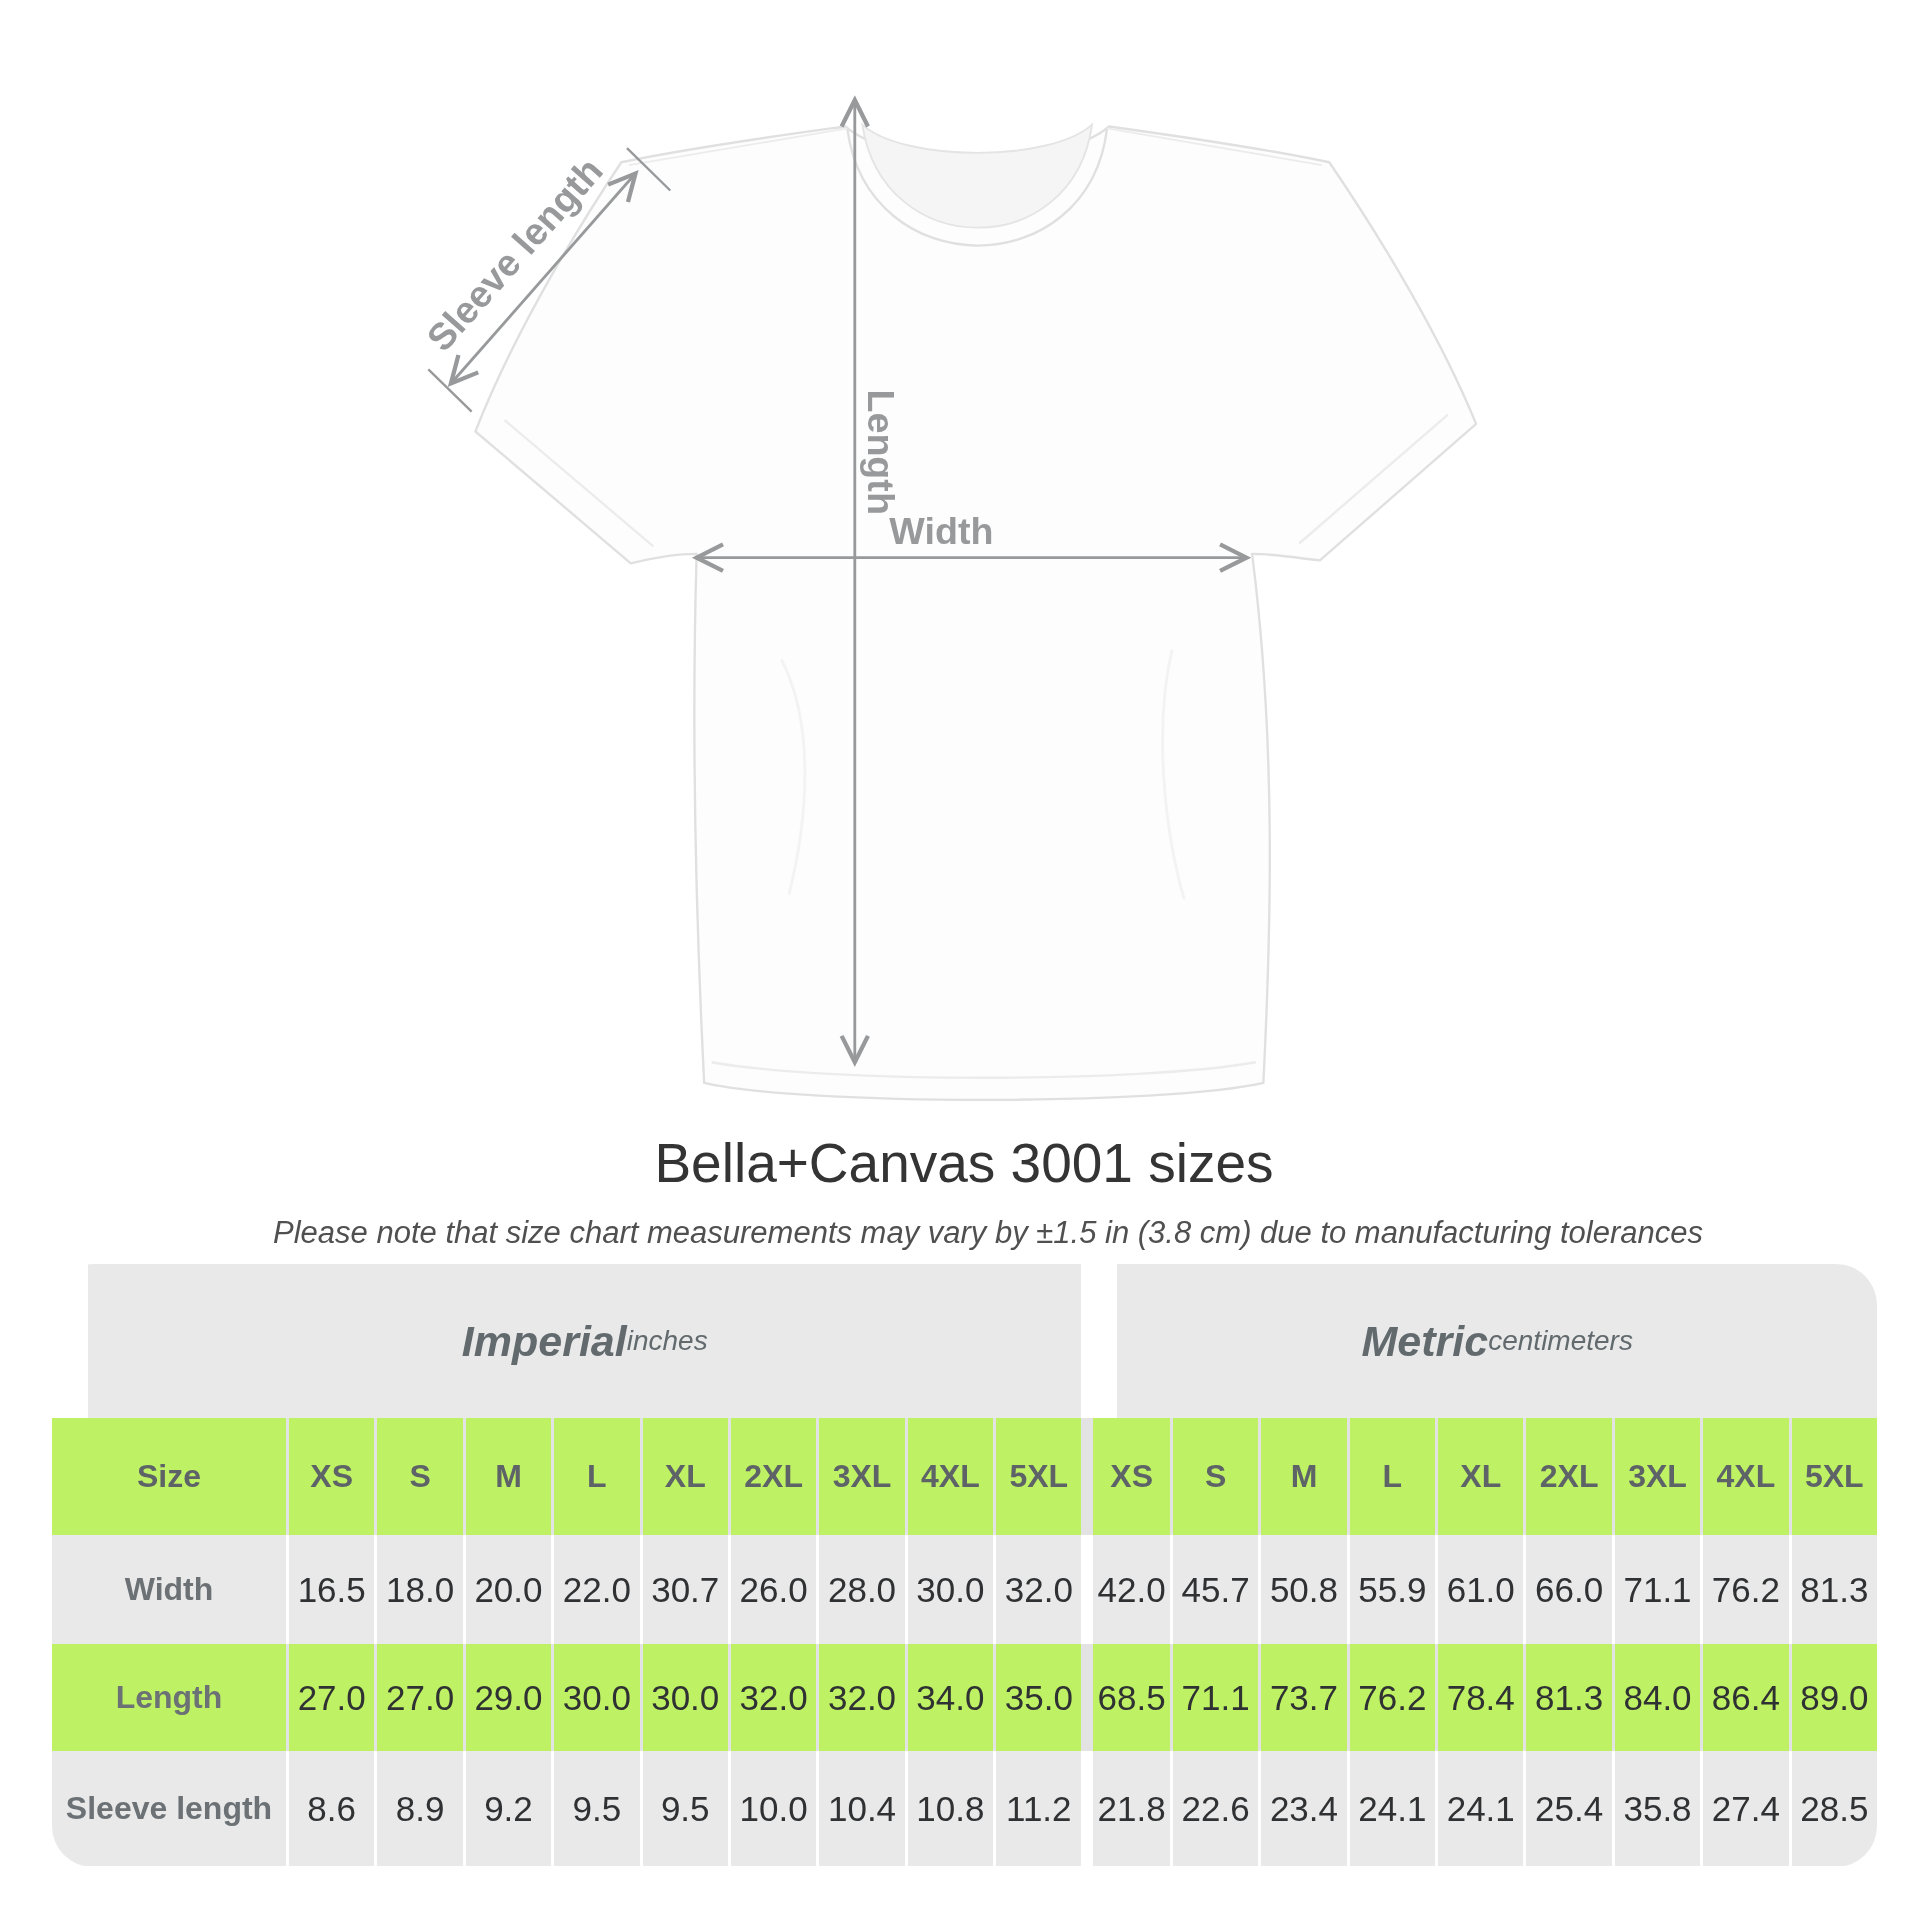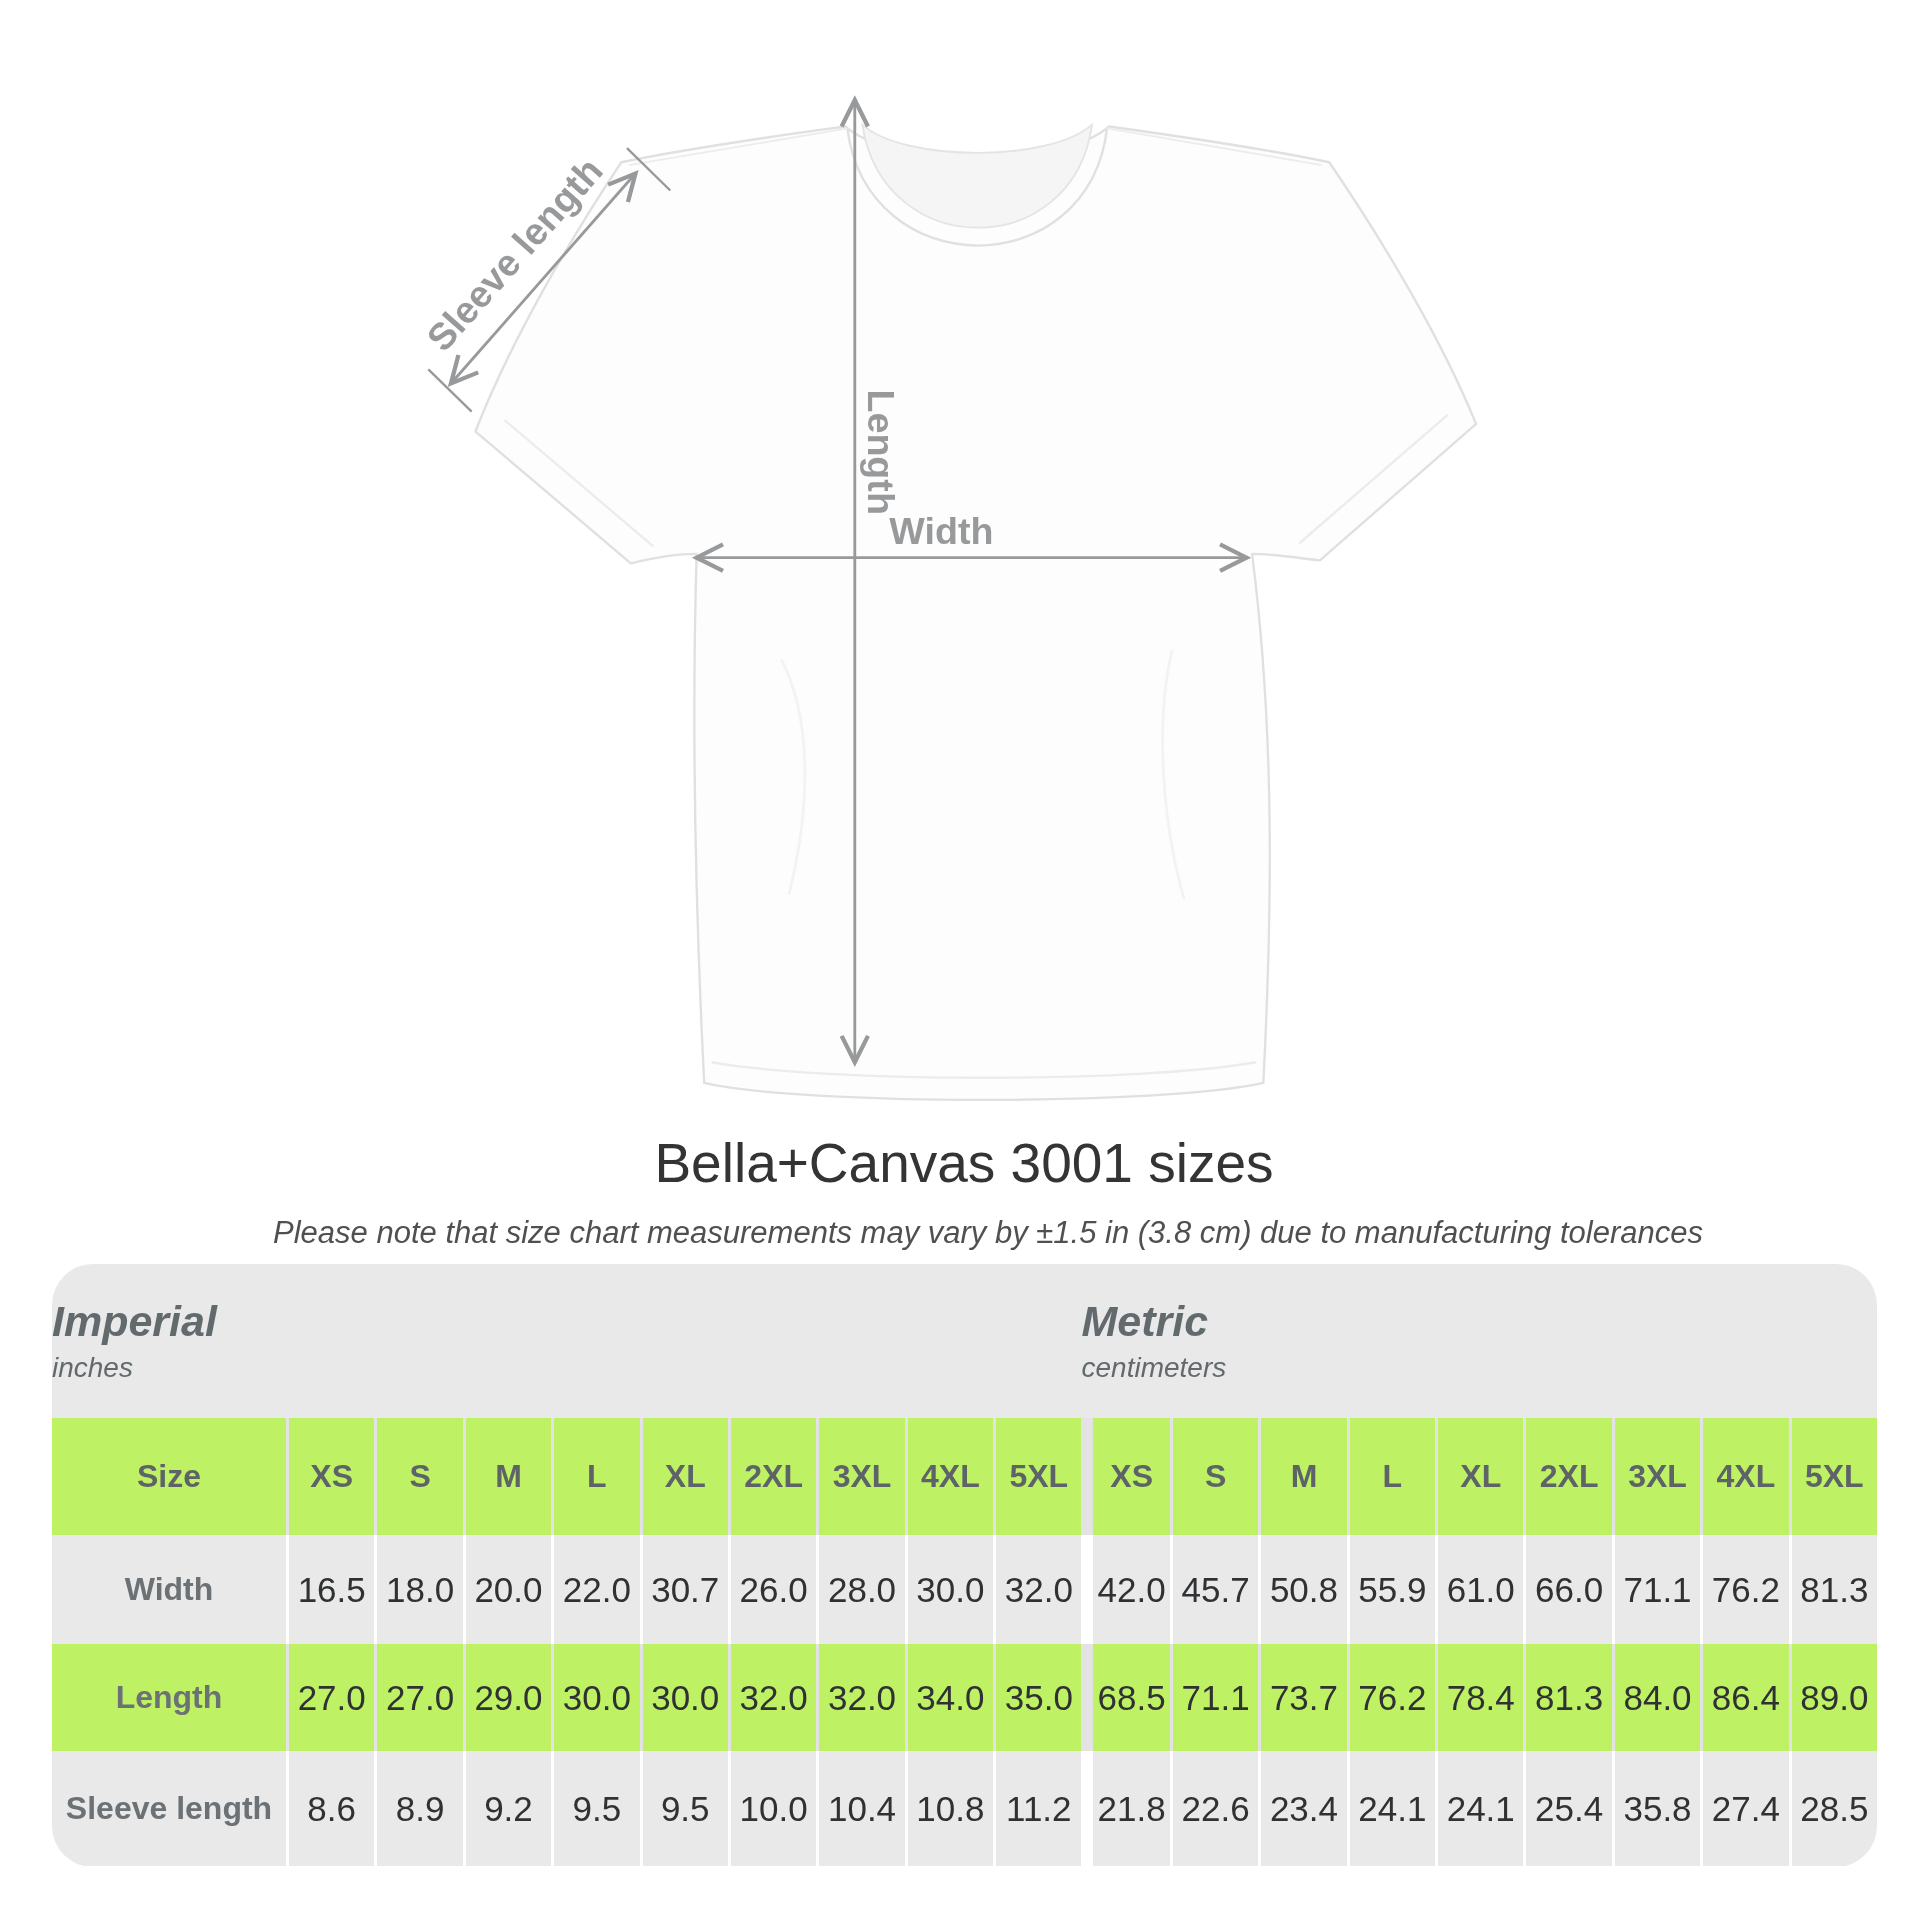--- a/index.html
+++ b/index.html
@@ -15,22 +15,22 @@
   .page-subtitle{position:absolute;left:0;top:1217px;width:1928px;text-align:center;
               font-size:31px;font-style:italic;color:#505050;line-height:1;margin-left:24px;}
 
   
   .size-table{position:absolute;left:52px;top:1264px;width:1825px;height:603px;
               border-radius:41px;overflow:hidden;background:#ffffff;}
   #grid{display:grid;width:100%;height:100%;
         grid-template-columns:234px repeat(18,1fr);
         grid-template-rows:154px 117px 109px 107px 115px;}
   .cell{display:flex;align-items:center;justify-content:center;white-space:nowrap;}
-  .band{background:#e9e9e9;display:flex;flex-direction:column;align-items:flex-start;
-        justify-content:center;row-gap:11.3px;}
+  .band{background:#e9e9e9;display:flex;flex-direction:row;align-items:center;
+        justify-content:center;row-gap:11.3px;margin-left:36px;}
   .band-imperial{grid-column:1 / 11;grid-row:1;}
   .band-metric{grid-column:11 / 20;grid-row:1;}
   .band-title{font-size:43px;font-weight:bold;font-style:italic;color:#626a6e;line-height:1;}
   .band-unit{font-size:28px;font-style:italic;color:#626a6e;line-height:1;}
   .r-white{background:#bef264;}
   .r-gray{background:#e9e9e9;}
   .div-w{border-left:3.8px solid #e3e3e3;}
   .div-g{border-left:3.8px solid #ffffff;}
   .metric-start{border-left-width:12.2px;}
   .colh{font-size:32px;font-weight:bold;color:#5d6367;}

